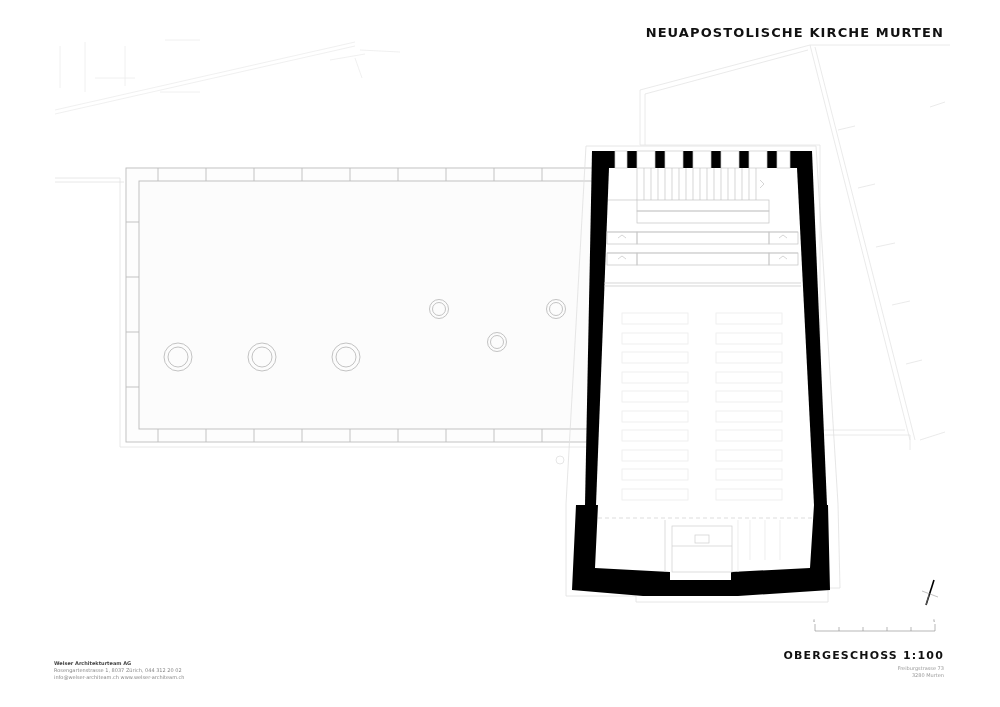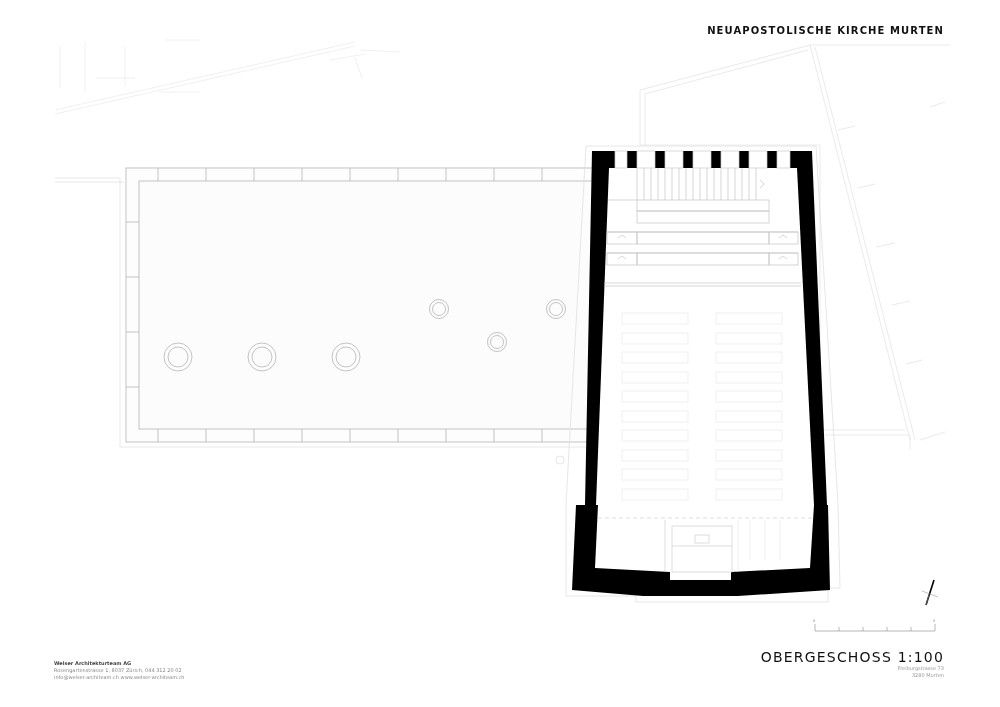--- a/index.html
+++ b/index.html
@@ -1,20 +1,20 @@
 <!DOCTYPE html>
 <html><head>
   <meta charset="utf-8">
   <style>
     html, body { margin: 0; padding: 0; background: #ffffff; }
     body { width: 1000px; height: 707px; position: relative; overflow: hidden; font-family: "DejaVu Sans", sans-serif; }
     .sheet { position: absolute; left: 0; top: 0; width: 1000px; height: 707px; background: #ffffff; }
     .plan { position: absolute; left: 0; top: 0; width: 1000px; height: 707px; }
-    .project-title { position: absolute; right: 56px; top: 25px; font-family: "DejaVu Sans", sans-serif; font-size: 10px; font-weight: bold; letter-spacing: 1.1px; color: #111; white-space: nowrap; }
-    .drawing-title { position: absolute; right: 56px; top: 649px; font-family: "DejaVu Sans", sans-serif; font-size: 14px; font-weight: normal; letter-spacing: 1.2px; color: #111; white-space: nowrap; padding-left: 20px; }
+    .project-title { position: absolute; right: 56px; top: 25px; font-family: "DejaVu Sans", sans-serif; font-size: 13px; font-weight: bold; letter-spacing: 1.1px; color: #111; white-space: nowrap; }
+    .drawing-title { position: absolute; right: 56px; top: 649px; font-family: "DejaVu Sans", sans-serif; font-size: 11px; font-weight: bold; letter-spacing: 1.2px; color: #111; white-space: nowrap; padding-left: 20px; }
     .site-address { position: absolute; right: 56px; top: 665px; text-align: right; font-family: "DejaVu Sans", sans-serif; font-size: 5px; color: #999; line-height: 7px; }
     .firm-block { position: absolute; left: 54px; top: 660px; font-family: "DejaVu Sans", sans-serif; font-size: 5px; color: #888; line-height: 7px; white-space: nowrap; }
     .firm-name { font-weight: bold; color: #444; }
     .firm-line { display: block; }
   </style>
 </head>
 <body>
 
 <div class="sheet">
 

